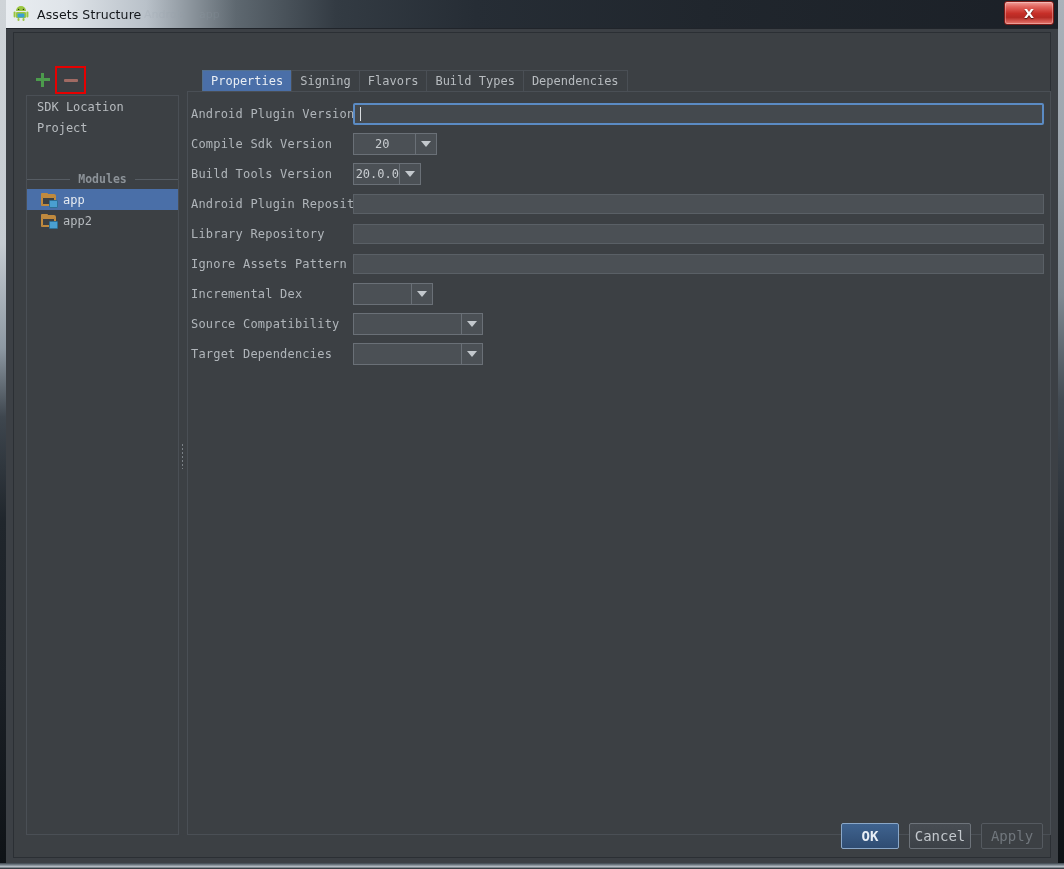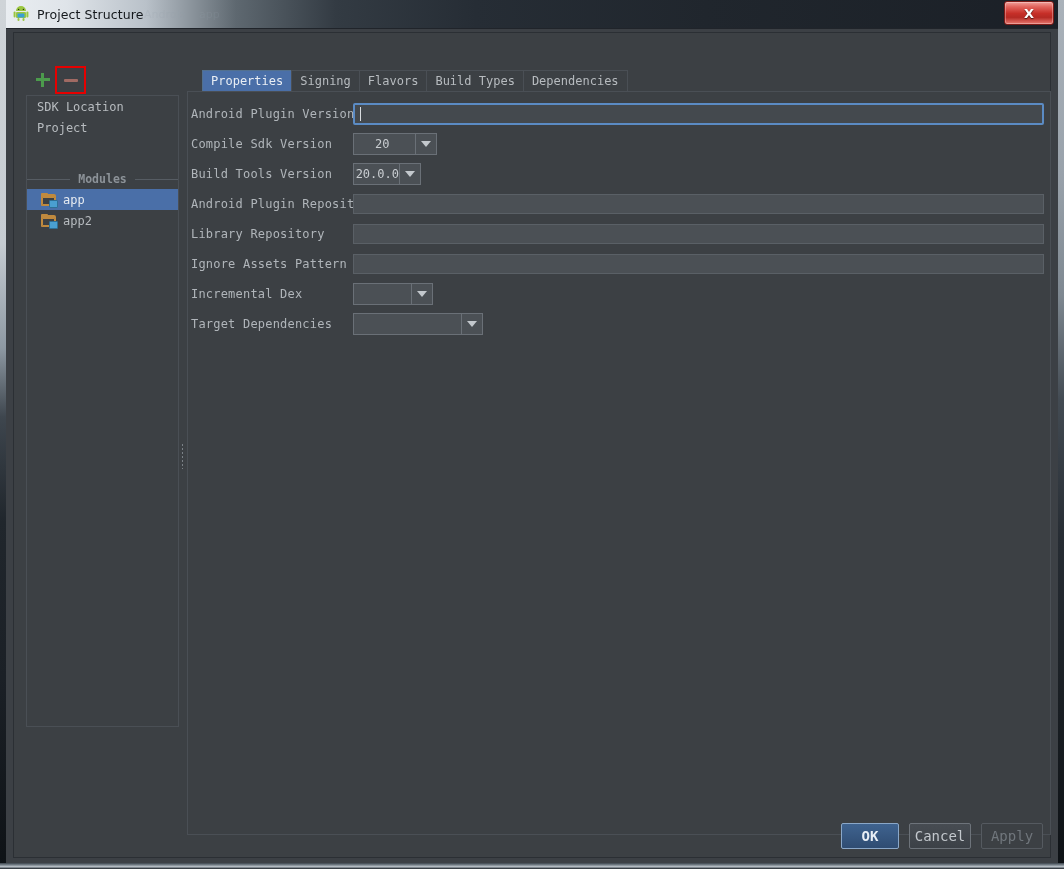--- a/index.html
+++ b/index.html
@@ -176,21 +176,21 @@
     border: 2px solid #e60000;
     box-sizing: border-box;
     pointer-events: none;
   }
 
   
   #module-list {
     position: absolute;
     left: 20px; top: 66px;
     width: 153px;
-    height: 632px;
+    height: 740px;
     background: #3c4044;
     border: 1px solid #4a4f55;
     box-sizing: border-box;
     overflow: hidden;
   }
   .list-item {
     height: 21px;
     display: flex;
     align-items: center;
     padding-left: 10px;
@@ -476,21 +476,21 @@
           <rect x="4" y="7" width="10" height="6" rx="1" fill="#9ac63f"></rect>
           <rect x="5.5" y="8.5" width="7" height="4" rx="0.6" fill="#3aa0d6"></rect>
           <rect x="1.6" y="6.6" width="2" height="6" rx="1" fill="#9ac63f"></rect>
           <rect x="14.4" y="6.6" width="2" height="6" rx="1" fill="#9ac63f"></rect>
           <rect x="5.5" y="13" width="2" height="3" rx="1" fill="#9ac63f"></rect>
           <rect x="10.5" y="13" width="2" height="3" rx="1" fill="#9ac63f"></rect>
           <circle cx="6.6" cy="4.4" r="0.7" fill="#2a3a12"></circle>
           <circle cx="11.4" cy="4.4" r="0.7" fill="#2a3a12"></circle>
         </svg>
       </span>
-      <span class="title-text">Project Structure</span>
+      <span class="title-text">Assets Structure</span>
     </div>
 
     <div id="close-btn">
       <span class="x">X</span>
     </div>
   </div>
 
   <div id="dialog">
     <div class="inner-surface"></div>
 
@@ -620,20 +620,29 @@
       <div class="form-row">
         <span class="form-label">Incremental Dex</span>
         <div class="combo w-incdex">
           <span class="combo-value"></span>
           <span class="combo-arrow">
               <span class="arrow-down"></span>
             </span>
         </div>
       </div>
 
+      <div class="form-row">
+        <span class="form-label">Source Compatibility</span>
+        <div class="combo w-compat">
+          <span class="combo-value"></span>
+          <span class="combo-arrow">
+              <span class="arrow-down"></span>
+            </span>
+        </div>
+      </div>
 
       <div class="form-row">
         <span class="form-label">Target Dependencies</span>
         <div class="combo w-compat">
           <span class="combo-value"></span>
           <span class="combo-arrow">
               <span class="arrow-down"></span>
             </span>
         </div>
       </div>

